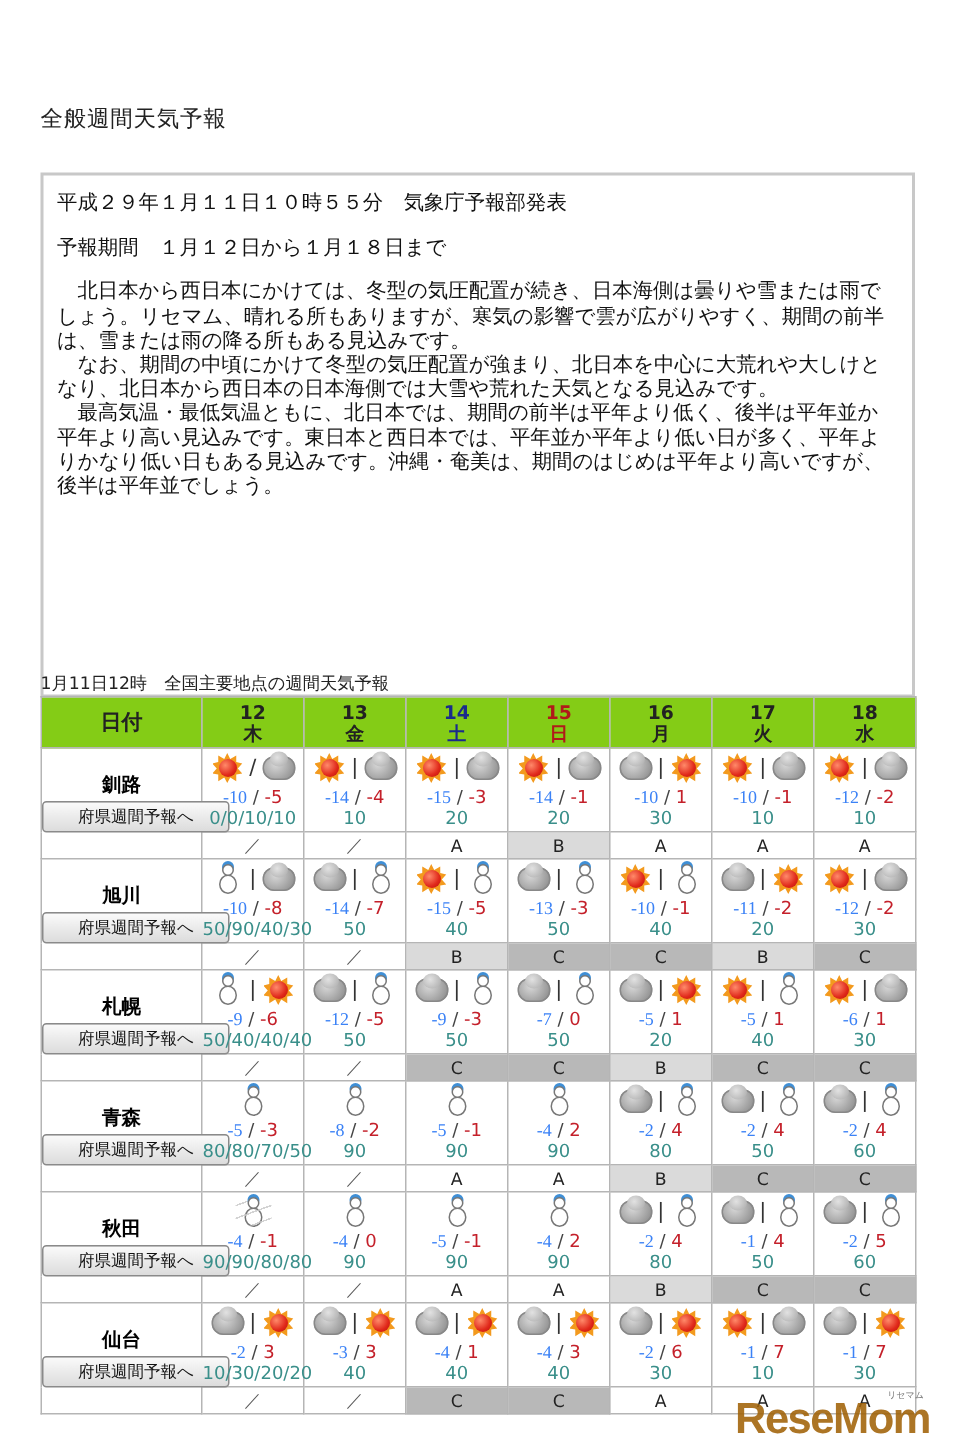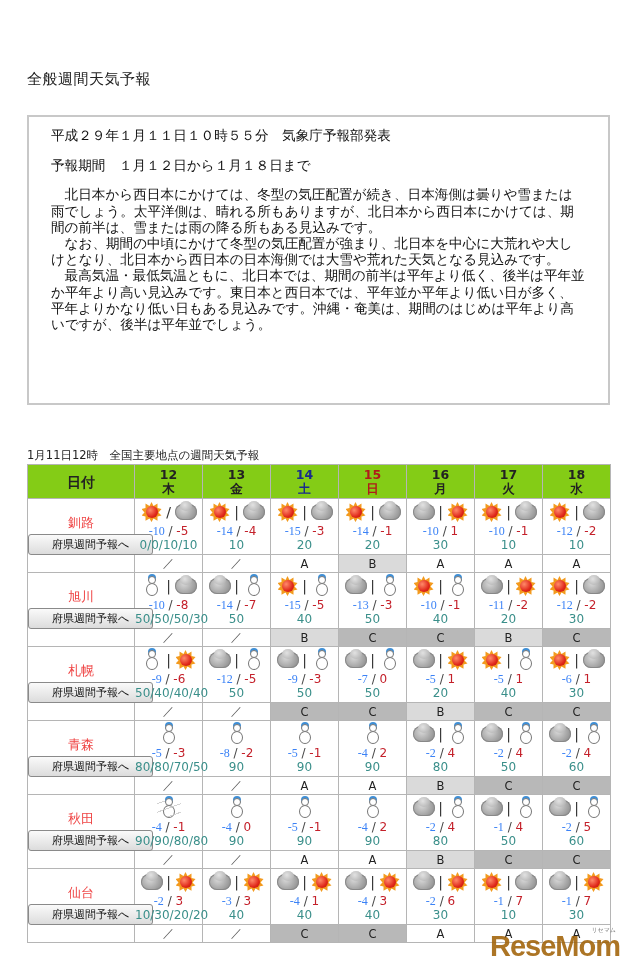--- a/index.html
+++ b/index.html
@@ -1,37 +1,37 @@
 <!DOCTYPE html>
 <html><head>
 <meta charset="utf-8">
 <style>
   html, body { margin:0; padding:0; background:#ffffff; }
   body { width:638px; height:970px; overflow:hidden; position:relative;
          font-family:"DejaVu Sans","Liberation Sans",sans-serif; color:#222; }
   .page-title { position:absolute; left:27px; top:70px; font-size:15px; font-weight:normal; color:#222; letter-spacing:0.5px; }
-  .overview-box { position:absolute; left:27px; top:115px; width:583px; height:290px;
-                  border:2px solid #c8c8c8; box-sizing:border-box; padding:8px 22px;
+  .overview-box { position:absolute; left:27px; top:115px; width:583px; height:350px;
+                  border:2px solid #c8c8c8; box-sizing:border-box; padding:8px 9px;
                   font-size:13.6px; line-height:16.2px; color:#111; }
   .overview-box .issued { margin-top:2px; }
   .overview-box .period { margin-top:14px; }
   .overview-box .para { margin-top:0; text-indent:1em; }
   .overview-box .paras { margin-top:13px; }
   .table-caption { position:absolute; left:27px; top:448px; font-size:11.5px; color:#222; }
   table.weekly { position:absolute; left:27px; top:464px; border-collapse:collapse; table-layout:fixed; width:584px; }
   table.weekly td, table.weekly th { border:1px solid #b5b5b5; padding:0; text-align:center; vertical-align:middle; }
   col.c-station { width:107px; }
   col.c-day { width:68px; }
   .hdr-date th { height:33px; font-weight:bold; font-size:12.5px; line-height:14px; background:#84cc16; }
   .hdr-date th.label { font-size:14px; }
   .hdr-date .sat { color:#1a2b8c; }
   .hdr-date .sun { color:#b01a1a; }
   .hdr-date .wk { color:#222;margin-top:43px; }
   .station-cell { vertical-align:middle; }
-  .station-name { font-size:13px; color:#ef4444; margin-top:4px; }
+  .station-name { font-size:13px; color:#000000; margin-top:4px;font-weight:bold; }
   .pref-btn { display:inline-block; margin-top:2px; margin-bottom:6px; font-size:11px; padding:2px 23px;
               border:1px solid #8a8a8a; border-radius:3px; background:linear-gradient(#fafafa,#dcdcdc);
               color:#111; cursor:pointer; white-space:nowrap; }
   .fc-cell { height:55px; }
   .icons { height:22px; display:flex; align-items:center; justify-content:center; gap:2px; margin-top:2px; }
   .sep { font-size:14px; color:#333; width:6px; text-align:center; }
   .temps { font-size:12px; line-height:14px; margin-top:1px; }
   .tmin { color:#3b82f6;font-family:Liberation Serif, serif; }
   .slash { color:#444; }
   .tmax { color:#c4202a; }
@@ -63,21 +63,21 @@
 </style>
 </head>
 <body>
 
 <div class="page-title">全般週間天気予報</div>
 
 <div class="overview-box">
   <div class="issued">平成２９年１月１１日１０時５５分　気象庁予報部発表</div>
   <div class="period">予報期間　１月１２日から１月１８日まで</div>
   <div class="paras">
-    <div class="para">北日本から西日本にかけては、冬型の気圧配置が続き、日本海側は曇りや雪または雨でしょう。太平洋側は、晴れる所もありますが、北日本から西日本にかけては、期間の前半は、雪または雨の降る所もある見込みです。</div>
+    <div class="para">北日本から西日本にかけては、冬型の気圧配置が続き、日本海側は曇りや雪または雨でしょう。リセマム、晴れる所もありますが、寒気の影響で雲が広がりやすく、期間の前半は、雪または雨の降る所もある見込みです。</div>
     <div class="para">なお、期間の中頃にかけて冬型の気圧配置が強まり、北日本を中心に大荒れや大しけとなり、北日本から西日本の日本海側では大雪や荒れた天気となる見込みです。</div>
     <div class="para">最高気温・最低気温ともに、北日本では、期間の前半は平年より低く、後半は平年並か平年より高い見込みです。東日本と西日本では、平年並か平年より低い日が多く、平年よりかなり低い日もある見込みです。沖縄・奄美は、期間のはじめは平年より高いですが、後半は平年並でしょう。</div>
   </div>
 </div>
 
 <div class="table-caption">1月11日12時　全国主要地点の週間天気予報</div>
 
 <table class="weekly">
   <colgroup>
     <col class="c-station">
@@ -200,21 +200,21 @@
       </tr>
       <tr>
         <td rowspan="2" class="station-cell"><div class="station-name">旭川</div><span class="pref-btn">府県週間予報へ</span></td>
         <td class="fc-cell">
           <div class="icons">
             <span class="ic snow-ic"></span>
             <span class="sep">|</span>
             <span class="ic cloud-ic"></span>
           </div>
           <div class="temps"><span class="tmin">-10</span><span class="slash"> / </span><span class="tmax">-8</span></div>
-          <div class="pop">50/50/50/30</div>
+          <div class="pop">50/90/40/30</div>
         </td>
         <td class="fc-cell">
           <div class="icons">
             <span class="ic cloud-ic"></span>
             <span class="sep">|</span>
             <span class="ic snow-ic"></span>
           </div>
           <div class="temps"><span class="tmin">-14</span><span class="slash"> / </span><span class="tmax">-7</span></div>
           <div class="pop">50</div>
         </td>

